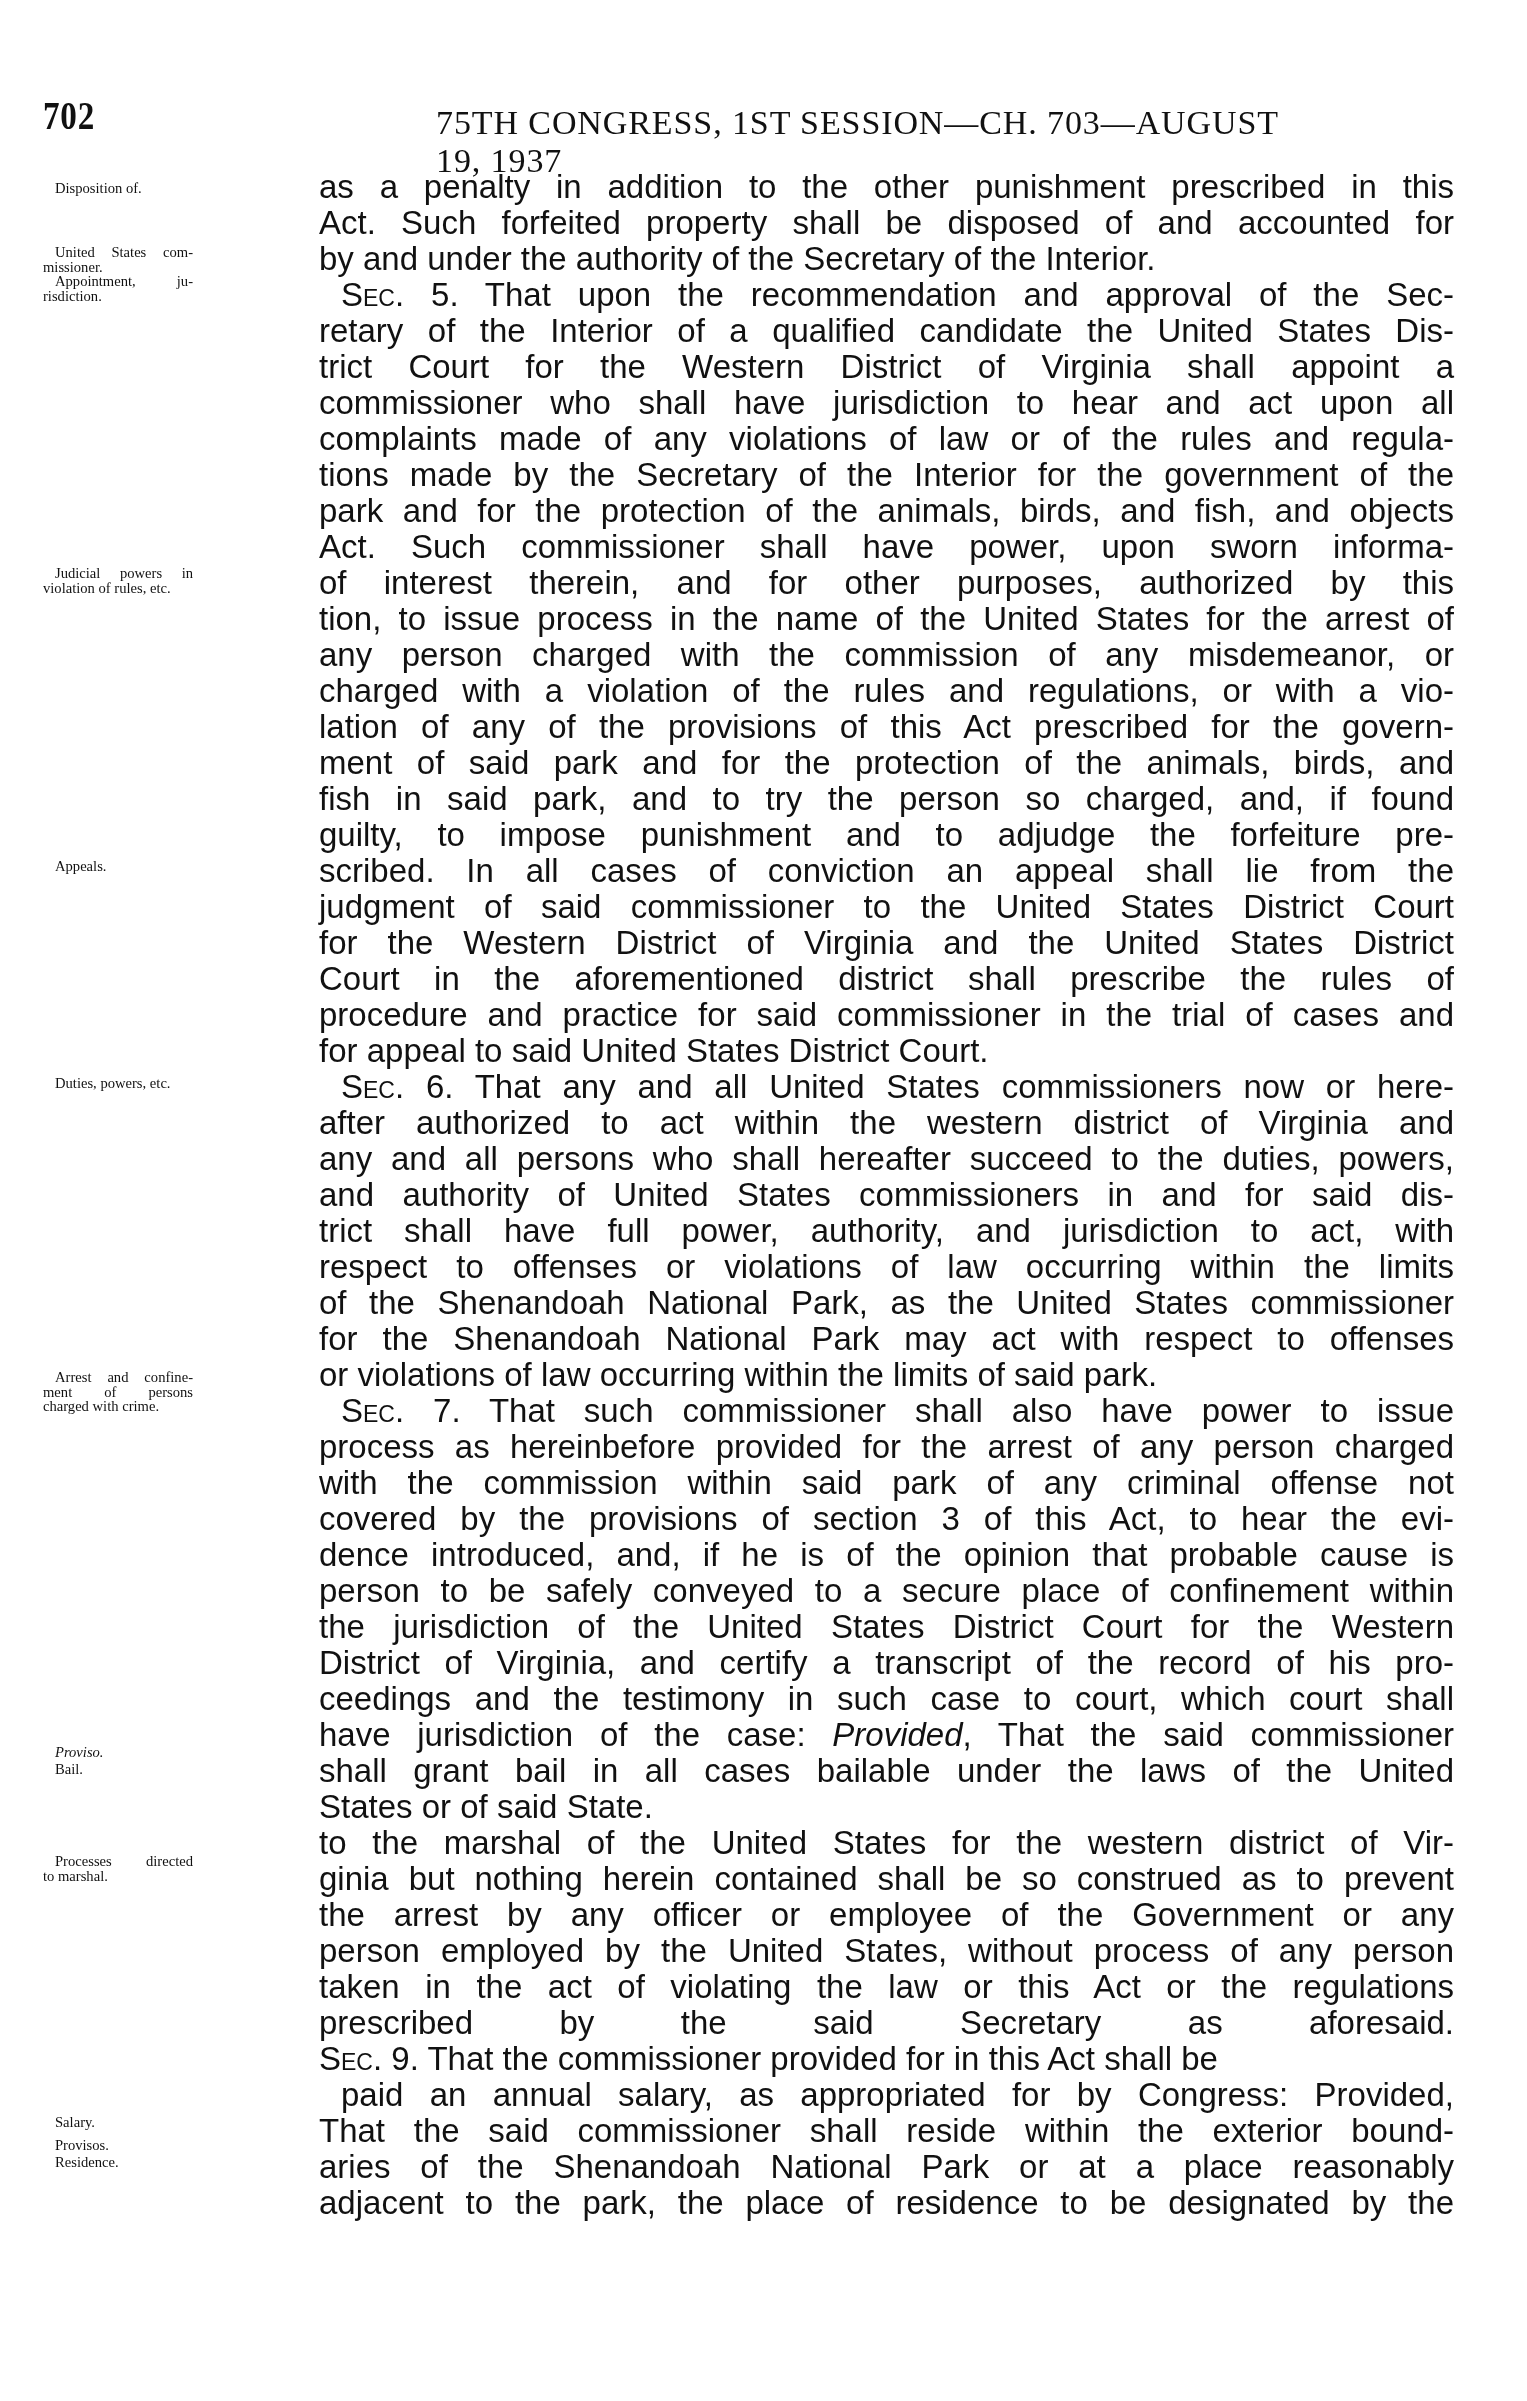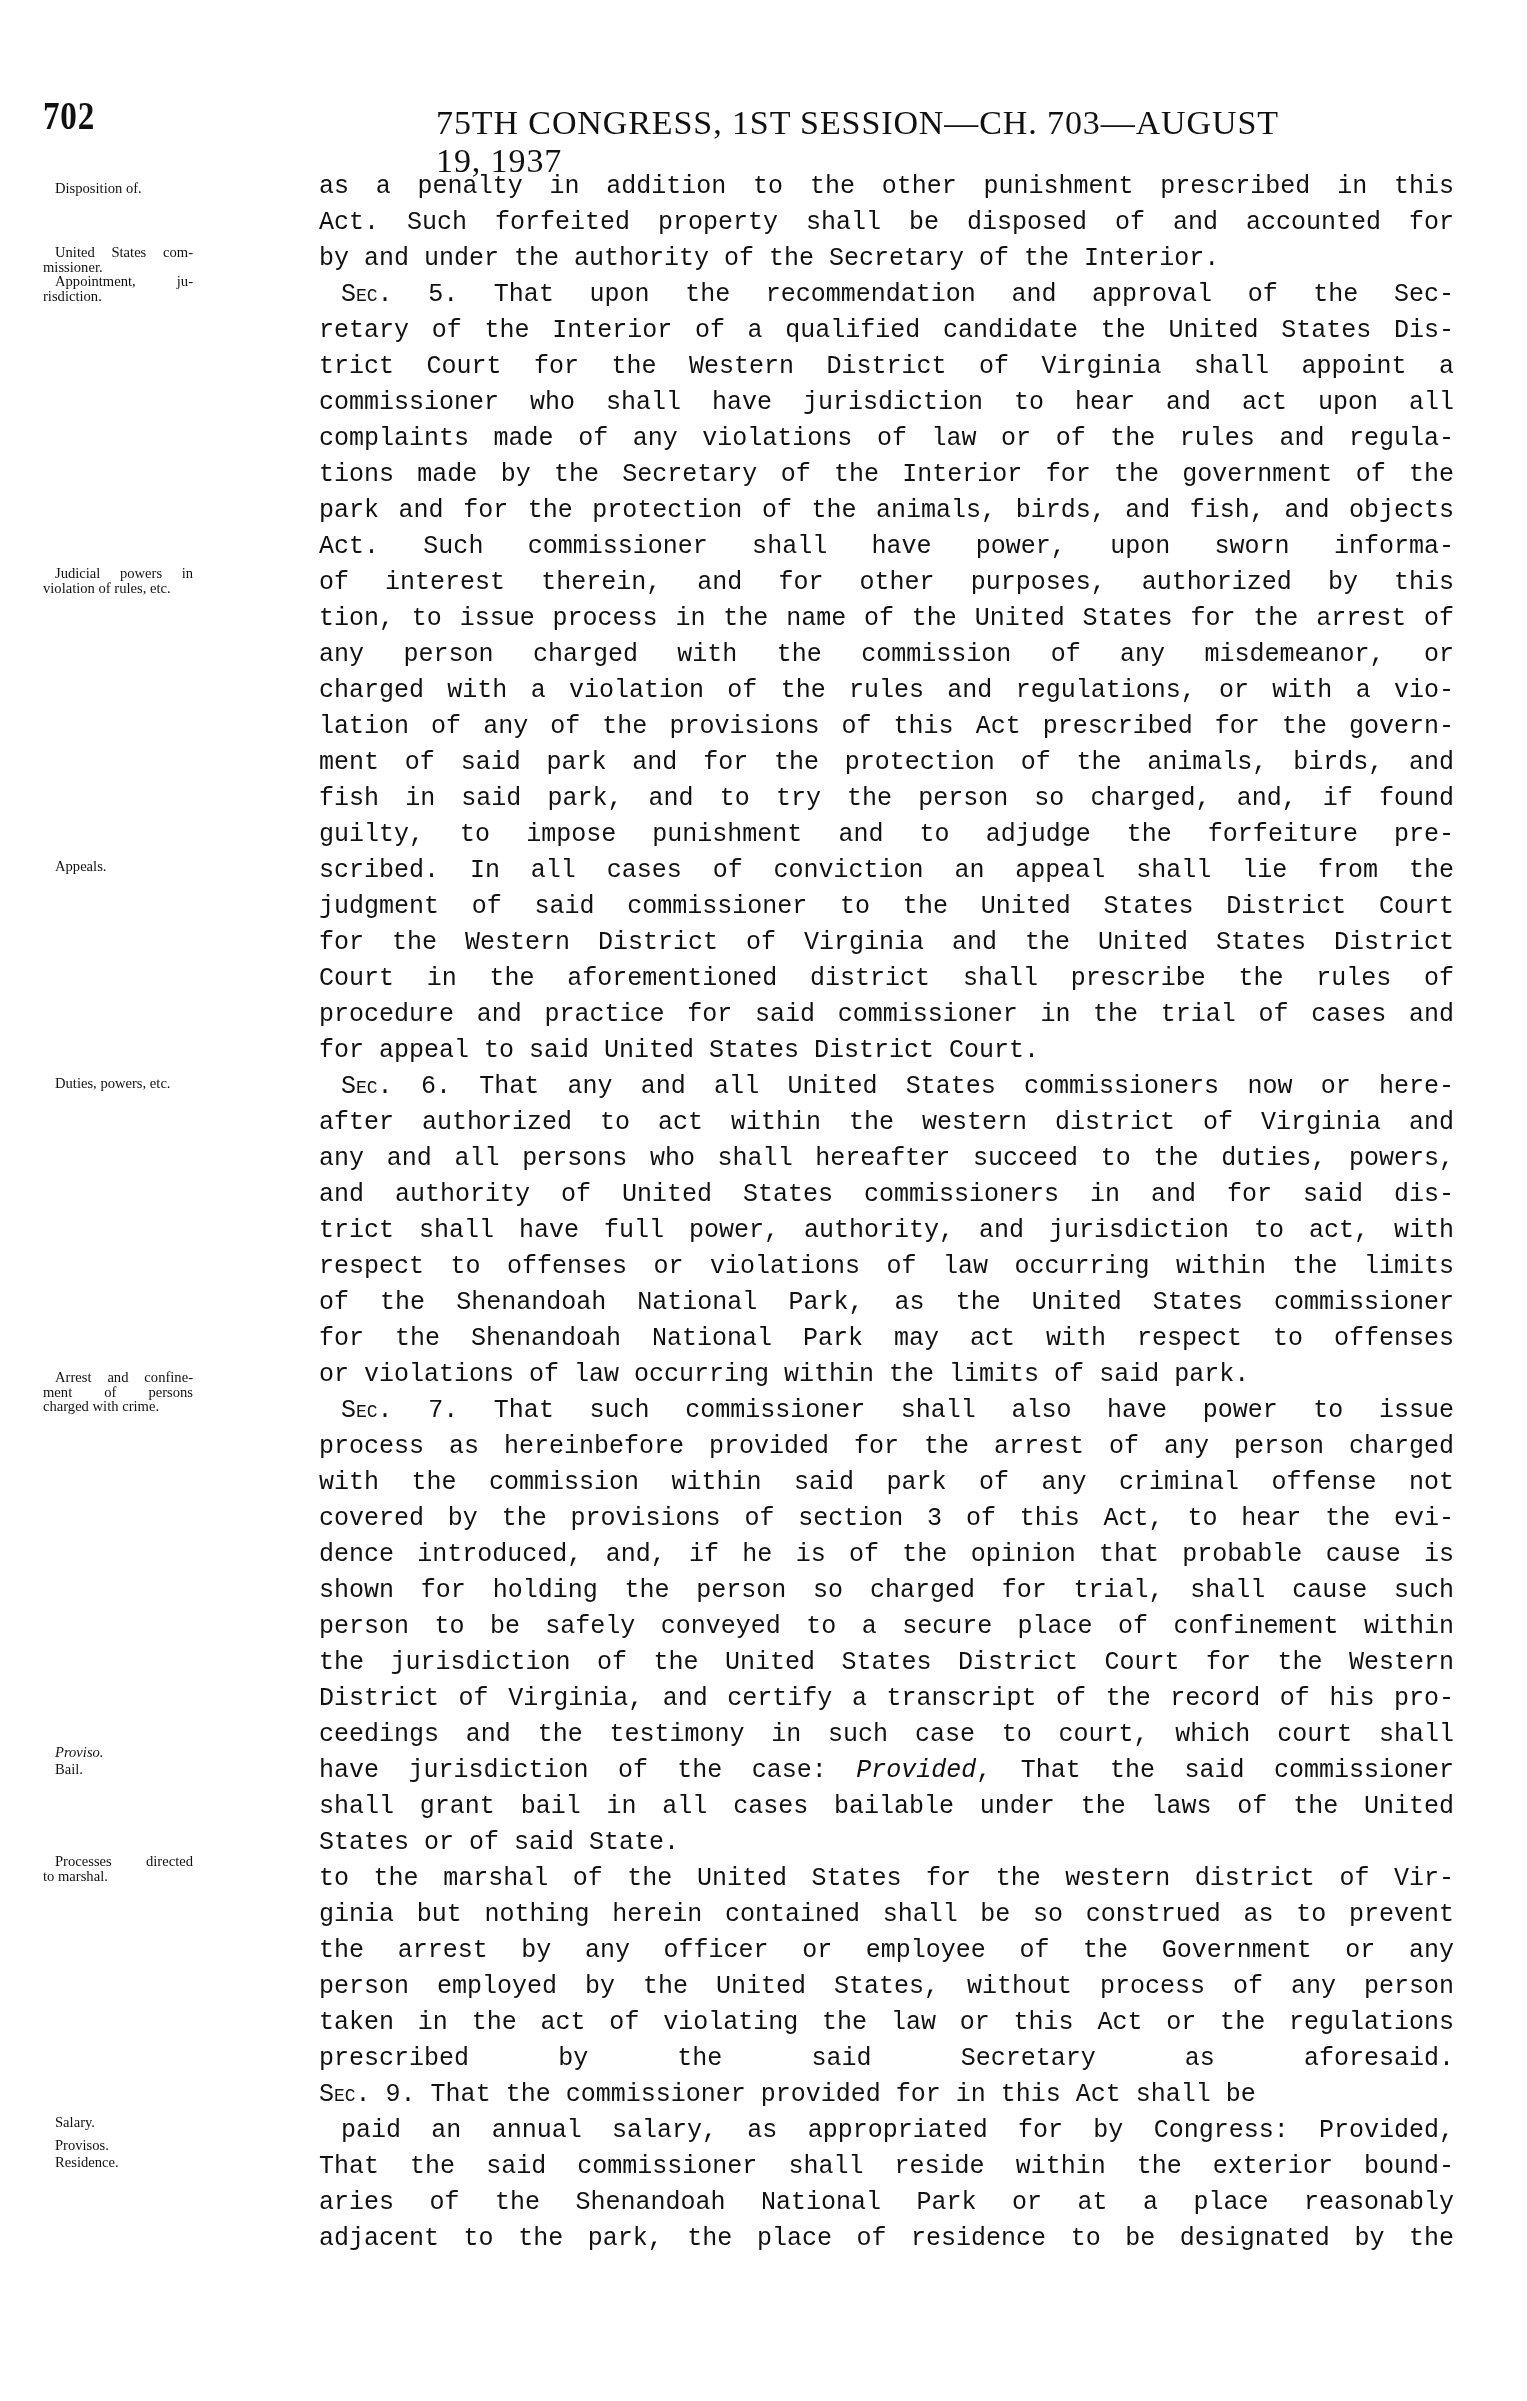--- a/index.html
+++ b/index.html
@@ -15,21 +15,21 @@
     font-family: "Liberation Serif", serif; font-size: 34px;
     letter-spacing: 0.9px;
   }
   .margin-notes {
     position: absolute; left: 43px; top: 0; width: 159px;
     font-family: "Liberation Serif", serif; font-size: 14.6px; line-height: 14.6px;
   }
   .note { position: absolute; left: 0; width: 150px; text-align: justify; }
   .body-text {
     position: absolute; left: 319px; top: 158px; width: 1135px;
-    font-family: Liberation Mono, monospace; font-size: 25px; line-height: 36px;
+    font-family: Liberation Sans, sans-serif; font-size: 33px; line-height: 36px;
   }
   .line {
     display: block; white-space: nowrap; height: 36px;
     text-align: justify; text-align-last: justify;
   }
   .line.last { text-align-last: left; }
   .line.indent { padding-left: 22px; }
   .sec { font-variant: small-caps; }
   i { font-style: italic; }
 </style>
@@ -121,21 +121,20 @@
       <span class="line">trict shall have full power, authority, and jurisdiction to act, with</span>
       <span class="line">respect to offenses or violations of law occurring within the limits</span>
       <span class="line">of the Shenandoah National Park, as the United States commissioner</span>
       <span class="line">for the Shenandoah National Park may act with respect to offenses</span>
       <span class="line last">or violations of law occurring within the limits of said park.</span>
       <span class="line indent"><span class="sec">Sec.</span> 7. That such commissioner shall also have power to issue</span>
       <span class="line">process as hereinbefore provided for the arrest of any person charged</span>
       <span class="line">with the commission within said park of any criminal offense not</span>
       <span class="line">covered by the provisions of section 3 of this Act, to hear the evi-</span>
       <span class="line">dence introduced, and, if he is of the opinion that probable cause is</span>
-      <span class="line">shown for holding the person so charged for trial, shall cause such</span>
       <span class="line">person to be safely conveyed to a secure place of confinement within</span>
       <span class="line">the jurisdiction of the United States District Court for the Western</span>
       <span class="line">District of Virginia, and certify a transcript of the record of his pro-</span>
       <span class="line">ceedings and the testimony in such case to court, which court shall</span>
       <span class="line">have jurisdiction of the case: <i>Provided</i>, That the said commissioner</span>
       <span class="line">shall grant bail in all cases bailable under the laws of the United</span>
       <span class="line last">States or of said State.</span>
       <span class="line">to the marshal of the United States for the western district of Vir-</span>
       <span class="line">ginia but nothing herein contained shall be so construed as to prevent</span>
       <span class="line">the arrest by any officer or employee of the Government or any</span>

